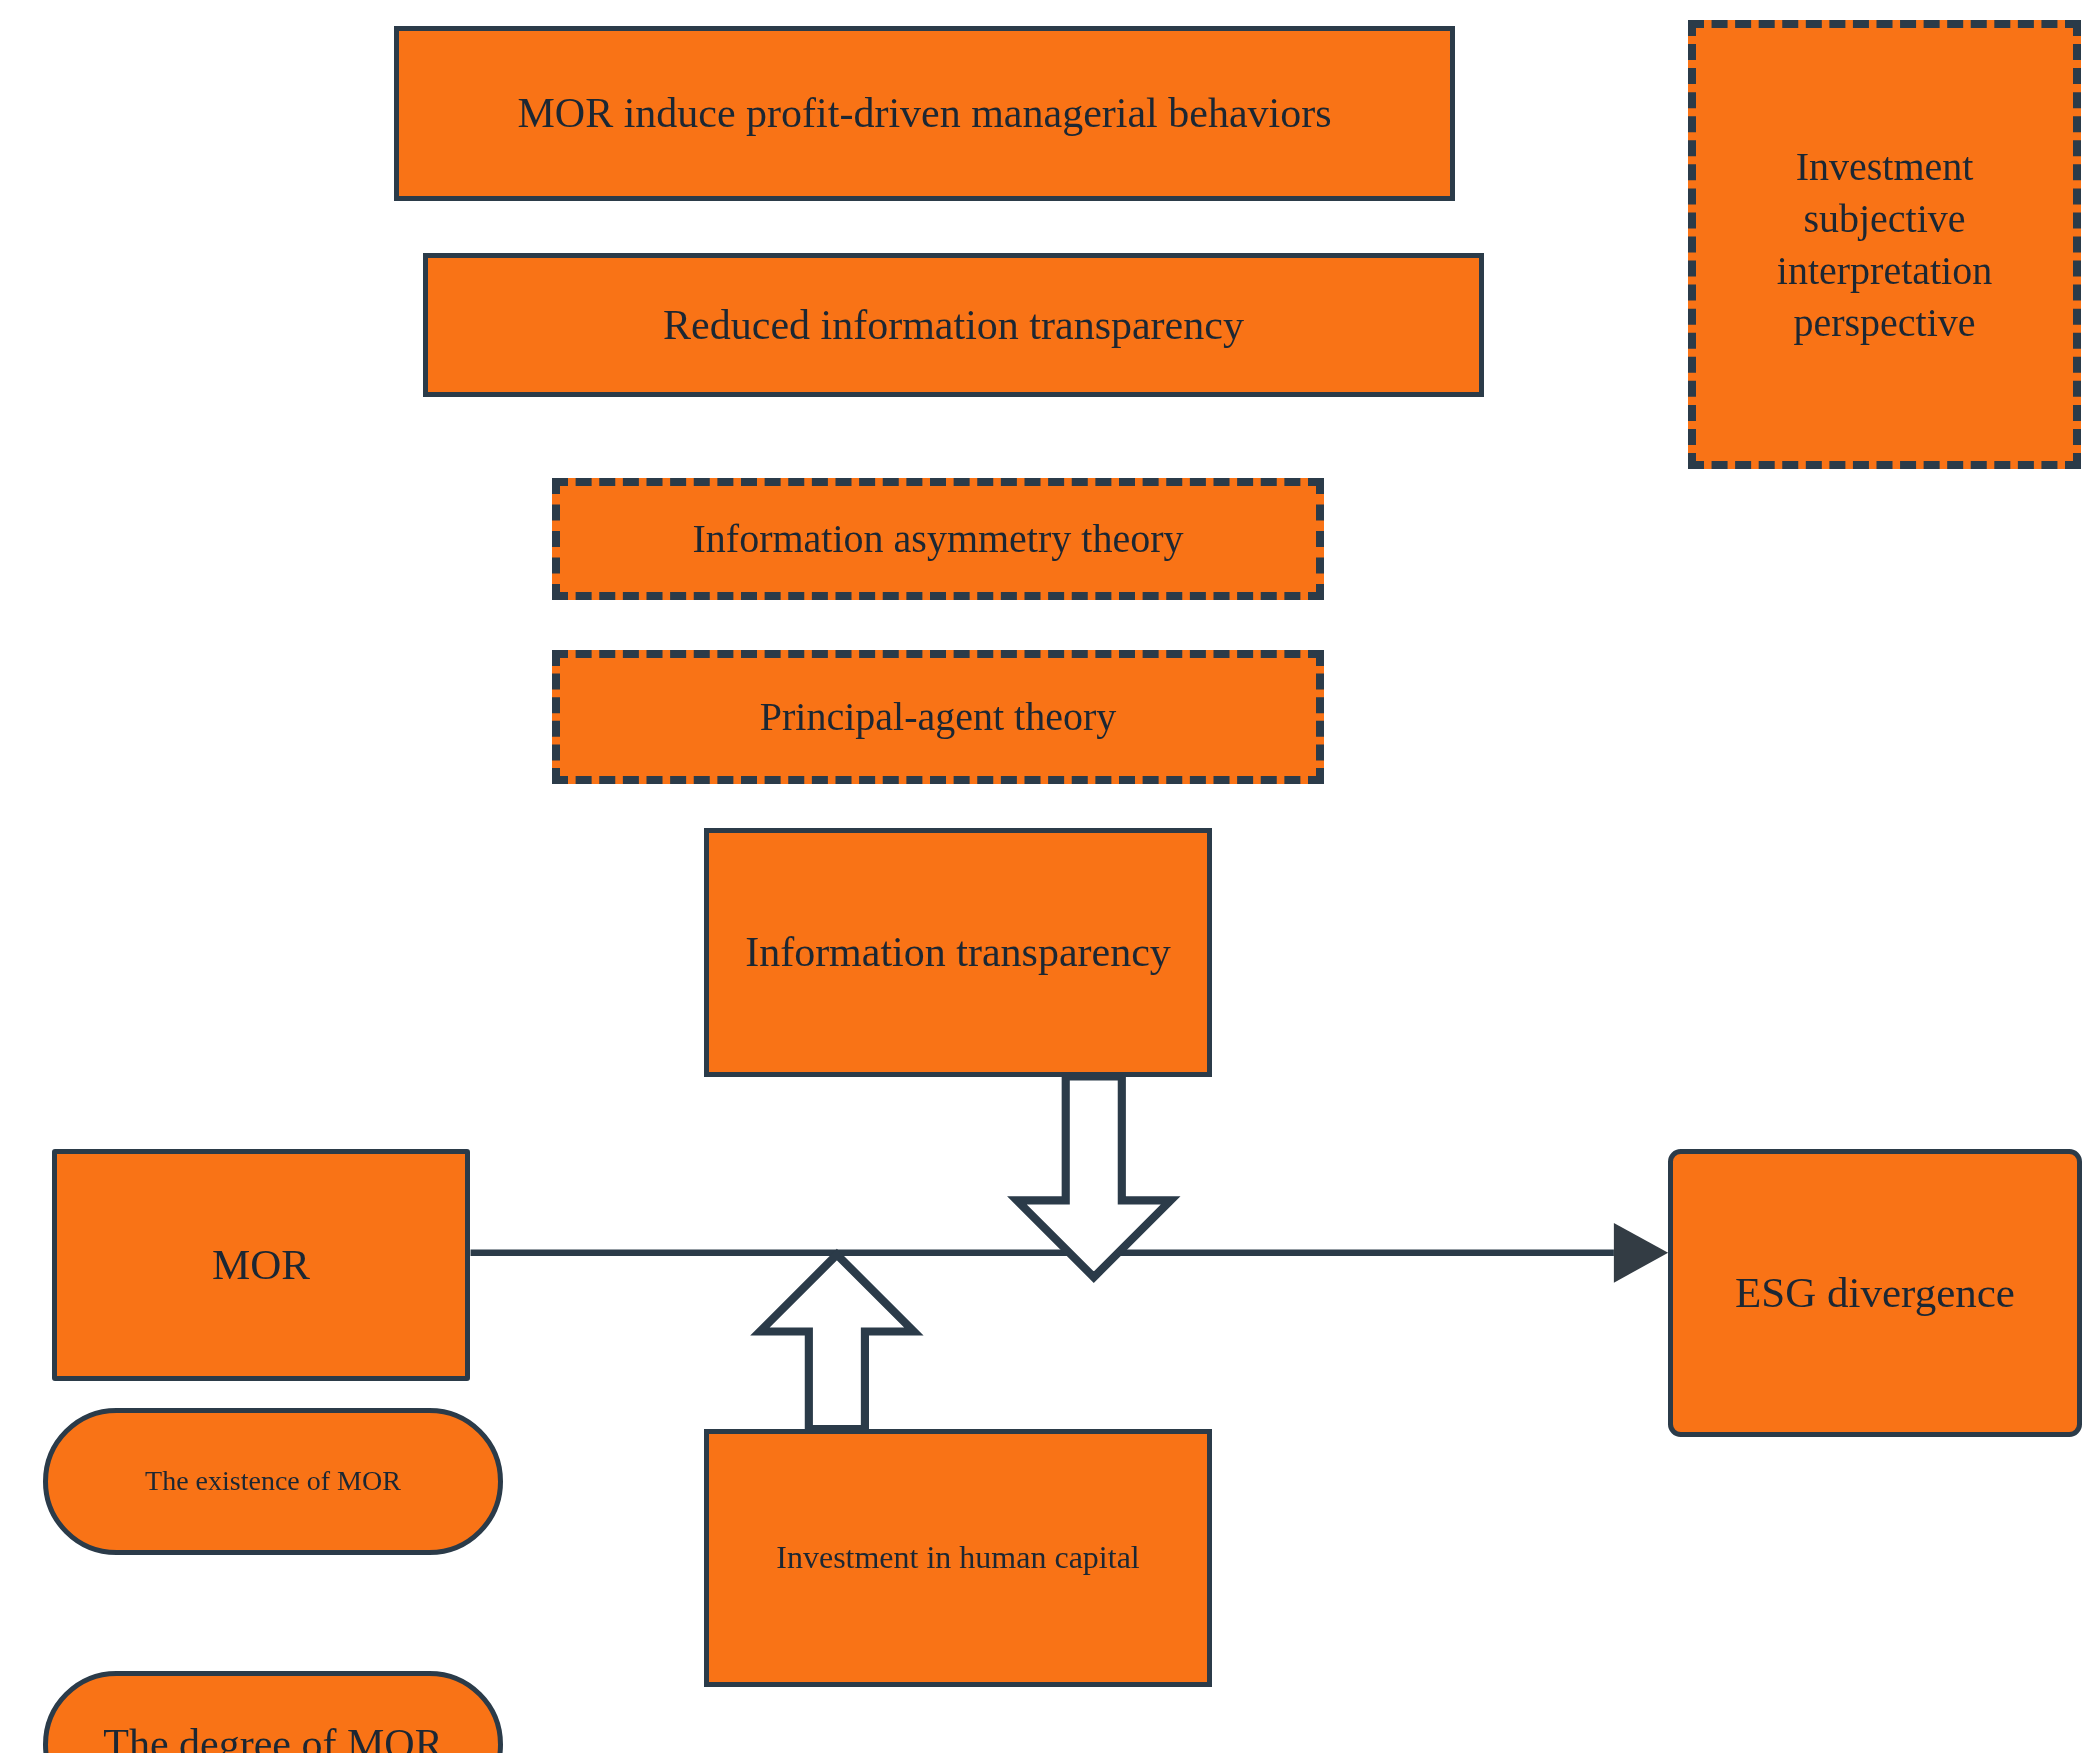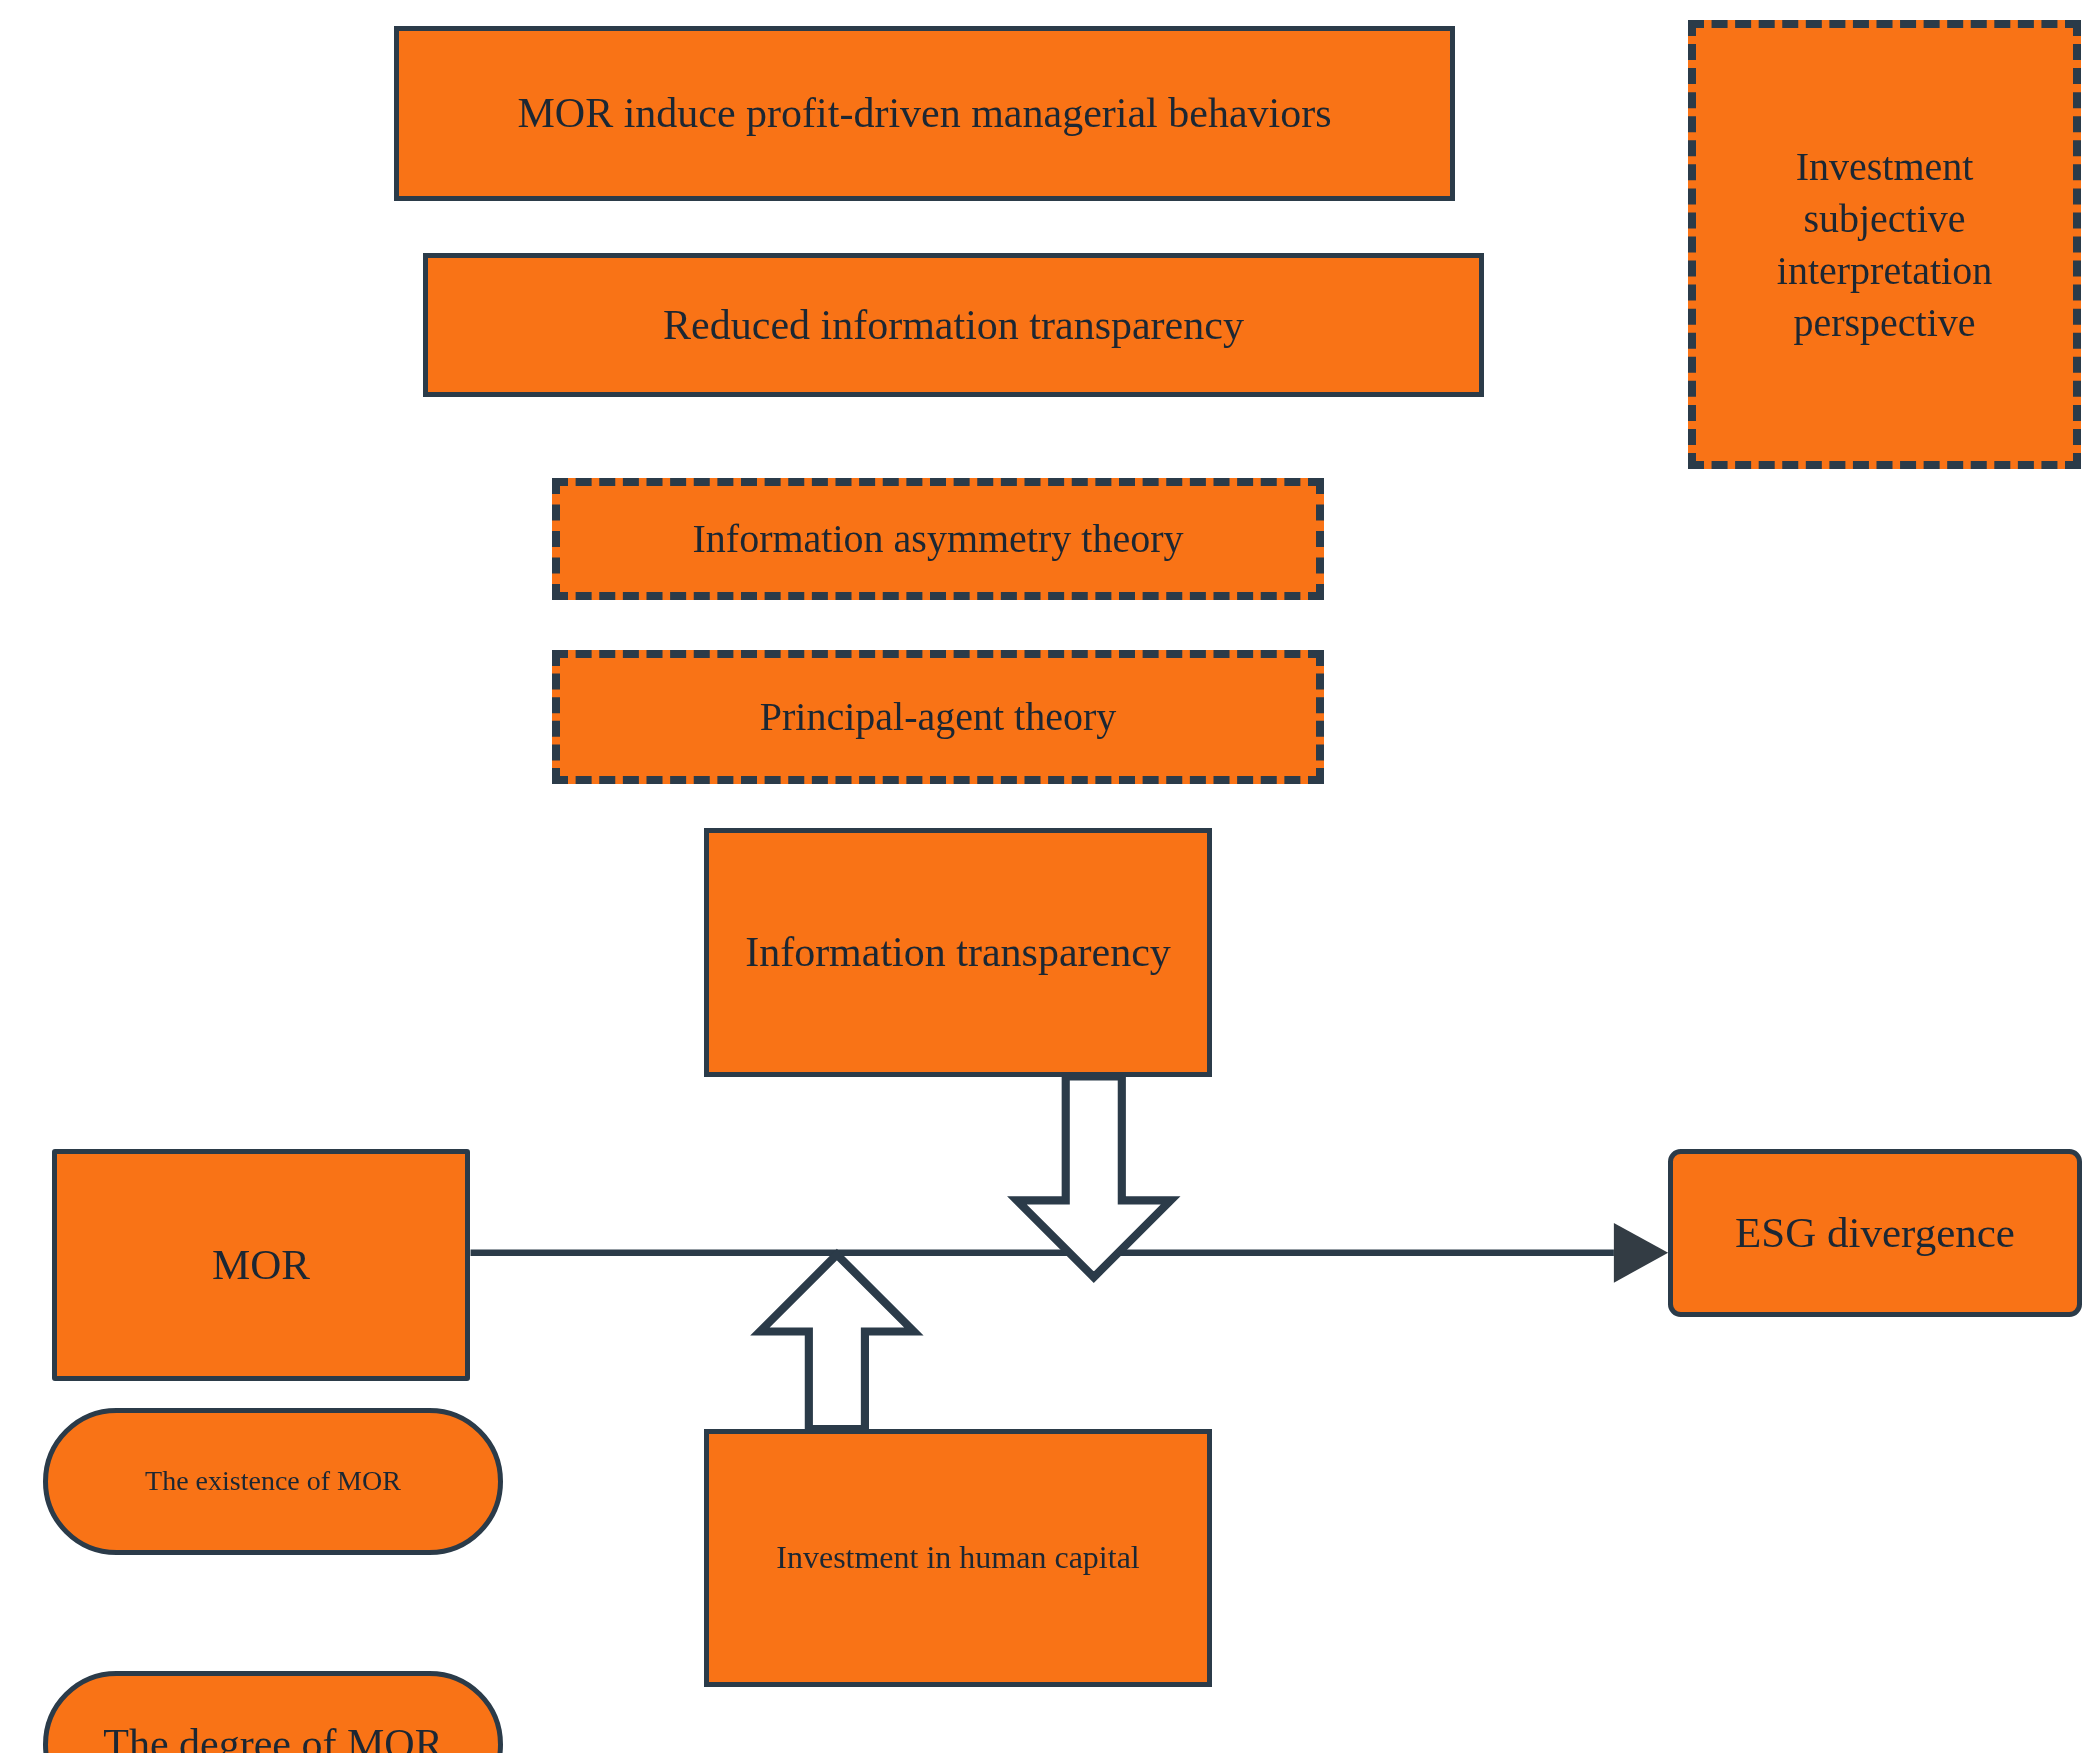--- a/index.html
+++ b/index.html
@@ -95,21 +95,21 @@
   </div>
 
   <div class="node solid" style="left:704px; top:828px; width:508px; height:249px; font-size:42px;text-align:center;">
     <span class="n-text">Information transparency</span>
   </div>
 
   <div class="node solid rounded" style="left:52px; top:1149px; width:418px; height:232px; font-size:43px;">
     <span class="n-text">MOR</span>
   </div>
 
-  <div class="node solid rounded-sm" style="left:1668px; top:1149px; width:414px; height:168px; font-size:43px;">
+  <div class="node solid rounded-sm" style="left:1668px; top:1149px; width:414px; height:288px; font-size:43px;">
     <span class="n-text">ESG divergence</span>
   </div>
 
   <div class="node solid pill" style="left:43px; top:1408px; width:460px; height:147px; font-size:28px;">
     <span class="n-text">The existence of MOR</span>
   </div>
 
   <div class="node solid pill" style="left:43px; top:1671px; width:460px; height:147px; font-size:42px;">
     <span class="n-text">The degree of MOR</span>
   </div>

